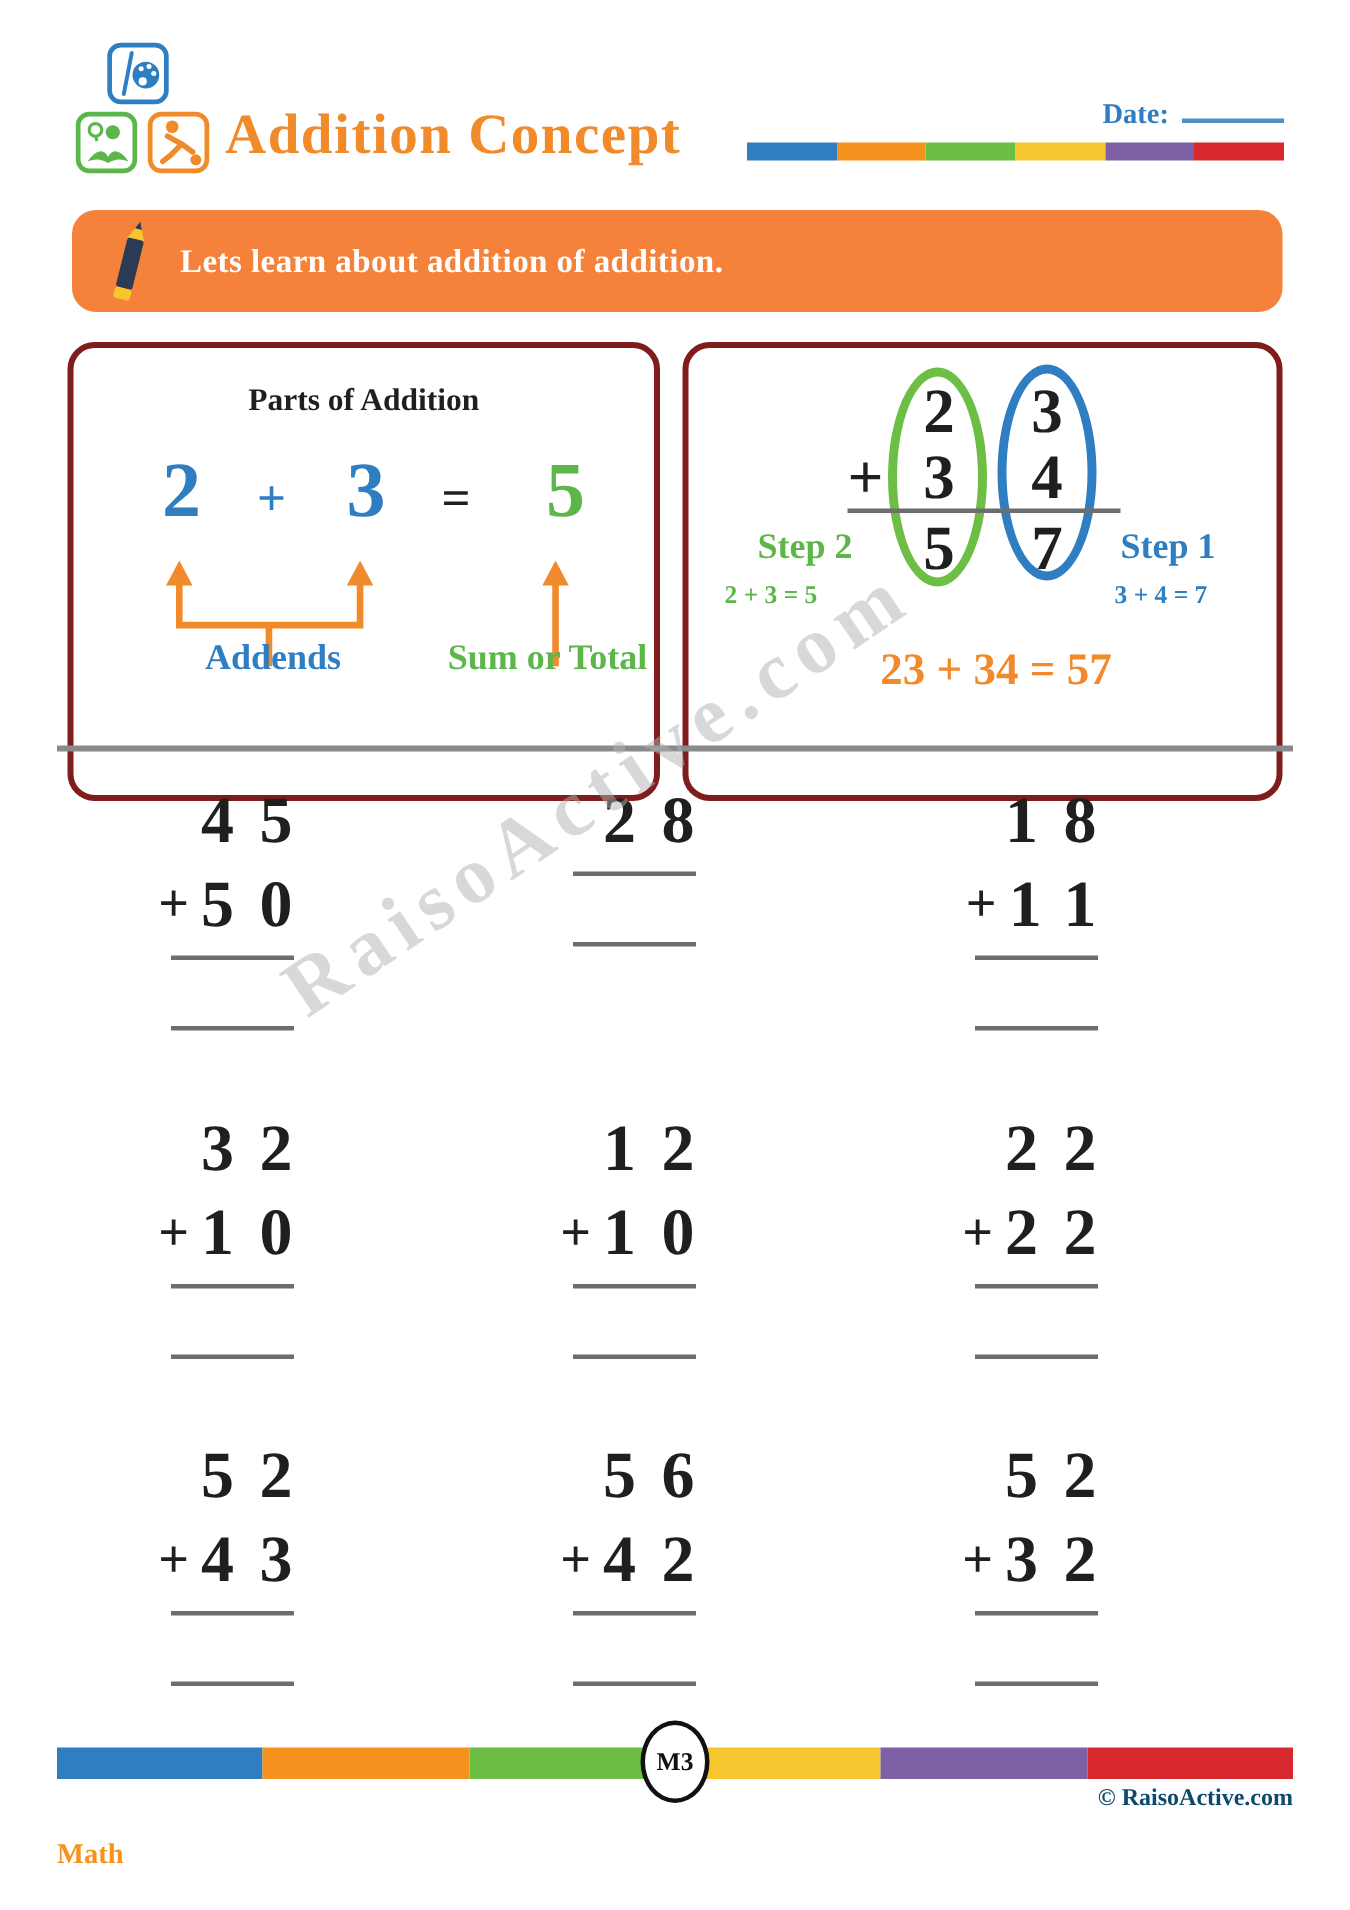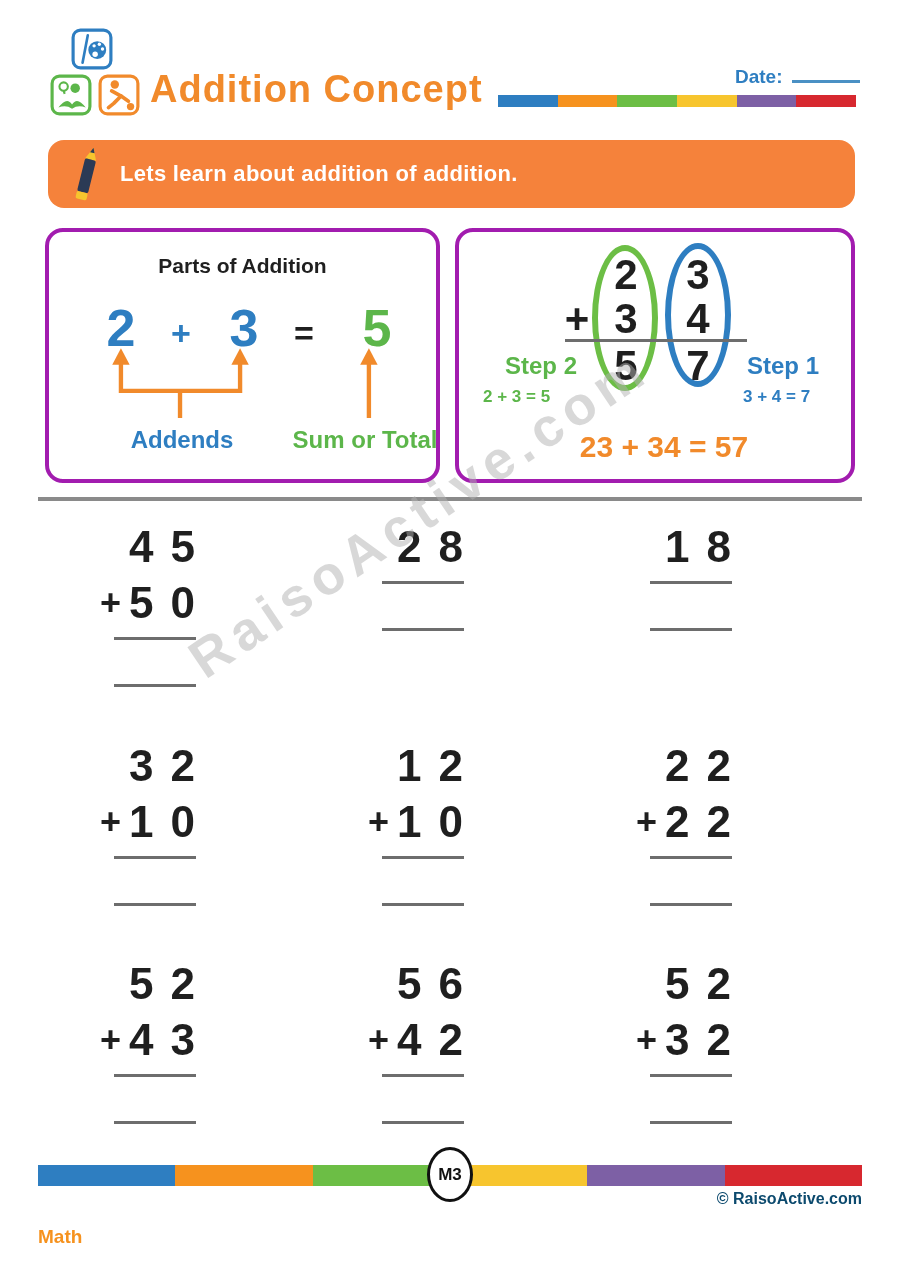--- a/index.html
+++ b/index.html
@@ -1,17 +1,17 @@
 <!DOCTYPE html>
 <html><head>
 <meta charset="utf-8">
 <style>
   html,body{margin:0;padding:0;background:#fff;}
   .page{position:relative;width:900px;height:1273px;background:#ffffff;overflow:hidden;
-        font-family:Liberation Sans, sans-serif;color:#1f1f1f;}
+        font-family:Liberation Serif, serif;color:#1f1f1f;}
 
   
   .hdr-icon{position:absolute;width:42px;height:42px;}
   .icon-palette{left:71px;top:28px;}
   .icon-reader{left:50px;top:74px;}
   .icon-runner{left:98px;top:74px;}
   .page-title{position:absolute;left:150px;top:68px;font-size:38px;font-weight:bold;
               color:#F18A2B;letter-spacing:1px;}
   .date-block{position:absolute;left:735px;top:66px;font-size:19px;font-weight:bold;color:#2E7EC1;}
   .date-line{display:inline-block;width:68px;border-bottom:3px solid #4A90C4;margin-left:4px;}
@@ -20,21 +20,21 @@
   .seg-blue{background:#2E7EC1}.seg-orange{background:#F6921E}.seg-green{background:#6CBE45}
   .seg-yellow{background:#F7C52E}.seg-purple{background:#7D60A5}.seg-red{background:#D7282F}
 
   
   .banner{position:absolute;left:48px;top:140px;width:807px;height:68px;background:#F5823B;
           border-radius:16px;display:flex;align-items:center;}
   .banner-pencil{margin-left:22px;width:34px;height:56px;transform:rotate(14deg);}
   .banner-text{margin-left:16px;color:#ffffff;font-size:22px;font-weight:bold;letter-spacing:.3px;}
 
   
-  .cbox{position:absolute;top:228px;height:255px;background:#fff;border:4px solid #a21caf;
+  .cbox{position:absolute;top:228px;height:306px;background:#fff;border:4px solid #7f1d1d;
         border-radius:18px;box-sizing:border-box;}
   .box-left{left:45px;width:395px;}
   .box-right{left:455px;width:400px;}
   .pb-title{position:absolute;left:0;top:22px;width:100%;text-align:center;
             font-size:21px;font-weight:bold;color:#1f1f1f;}
   .eq-el{position:absolute;top:70px;transform:translateX(-50%);font-weight:bold;font-size:52px;line-height:1;}
   .eq-sm{font-size:34px;top:84px;}
   .c-blue{color:#2E7EC1}.c-green{color:#5CB64A}.c-black{color:#1f1f1f}
   .pb-arrows{position:absolute;left:0;top:0;width:100%;height:100%;}
   .pb-label{position:absolute;top:194px;transform:translateX(-50%);font-size:24px;font-weight:bold;white-space:nowrap;}
@@ -189,20 +189,21 @@
     </div>
 
     <div class="problem">
       <div class="p-top">28</div>
       <div class="p-sumline"></div>
       <div class="p-ansline"></div>
     </div>
 
     <div class="problem">
       <div class="p-top">18</div>
+      <div class="p-bot"><span class="p-plus">+</span><span>11</span></div>
       <div class="p-sumline"></div>
       <div class="p-ansline"></div>
     </div>
 
     <div class="problem">
       <div class="p-top">32</div>
       <div class="p-bot"><span class="p-plus">+</span><span>10</span></div>
       <div class="p-sumline"></div>
       <div class="p-ansline"></div>
     </div>

